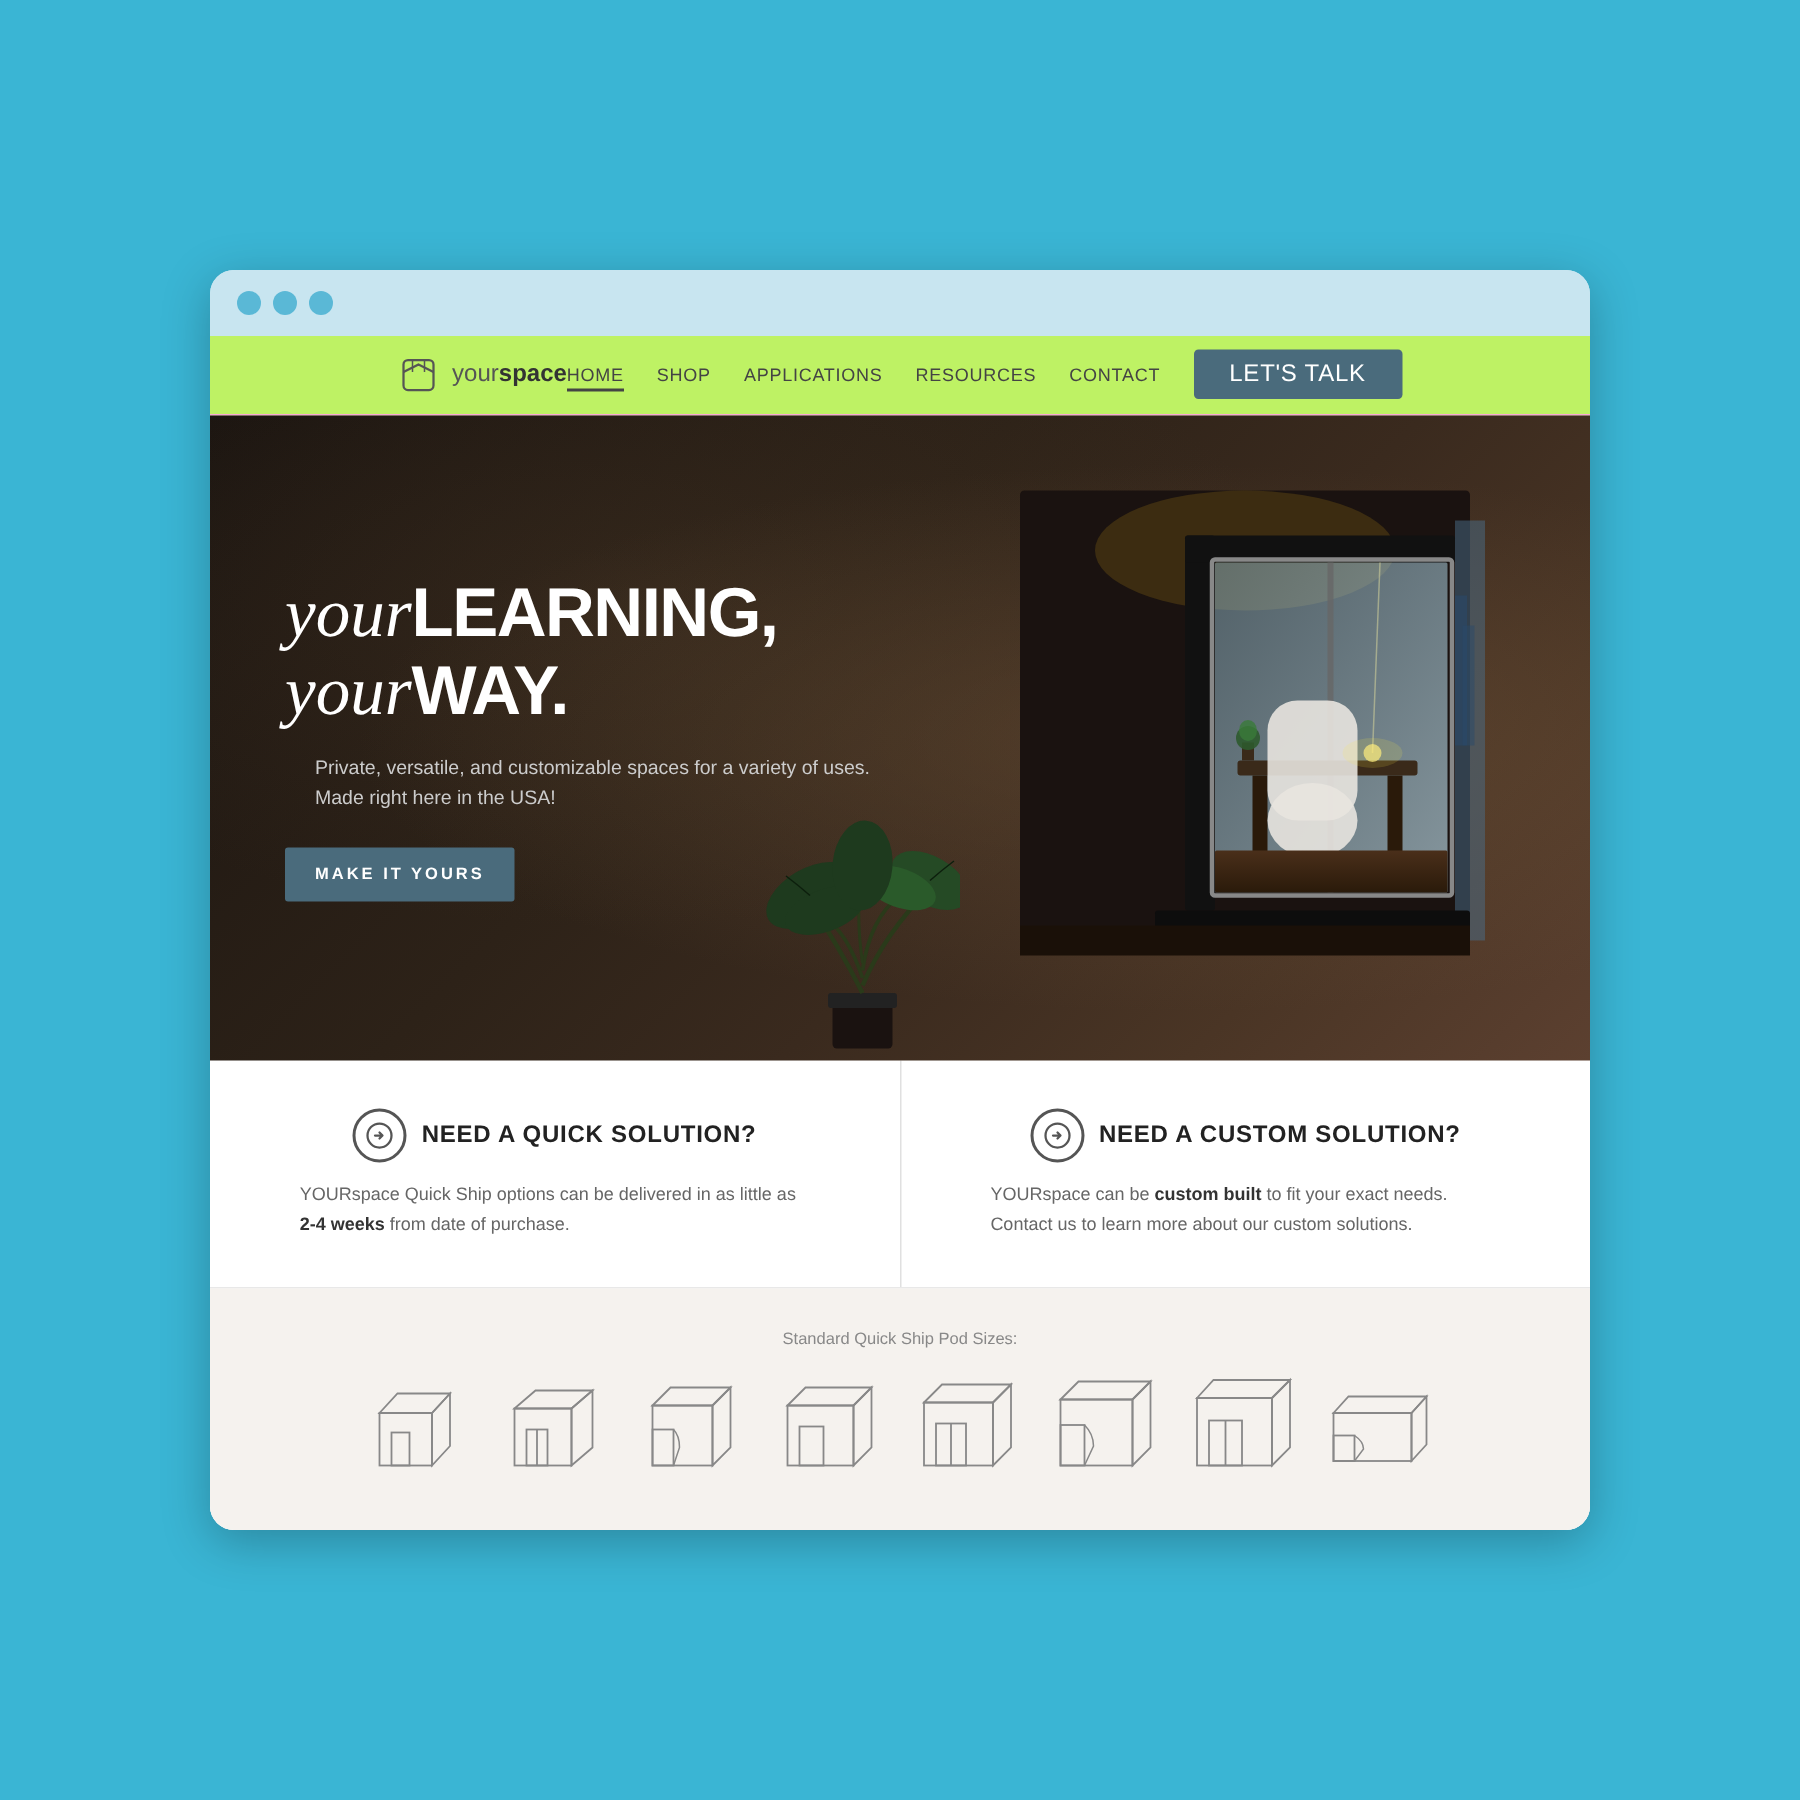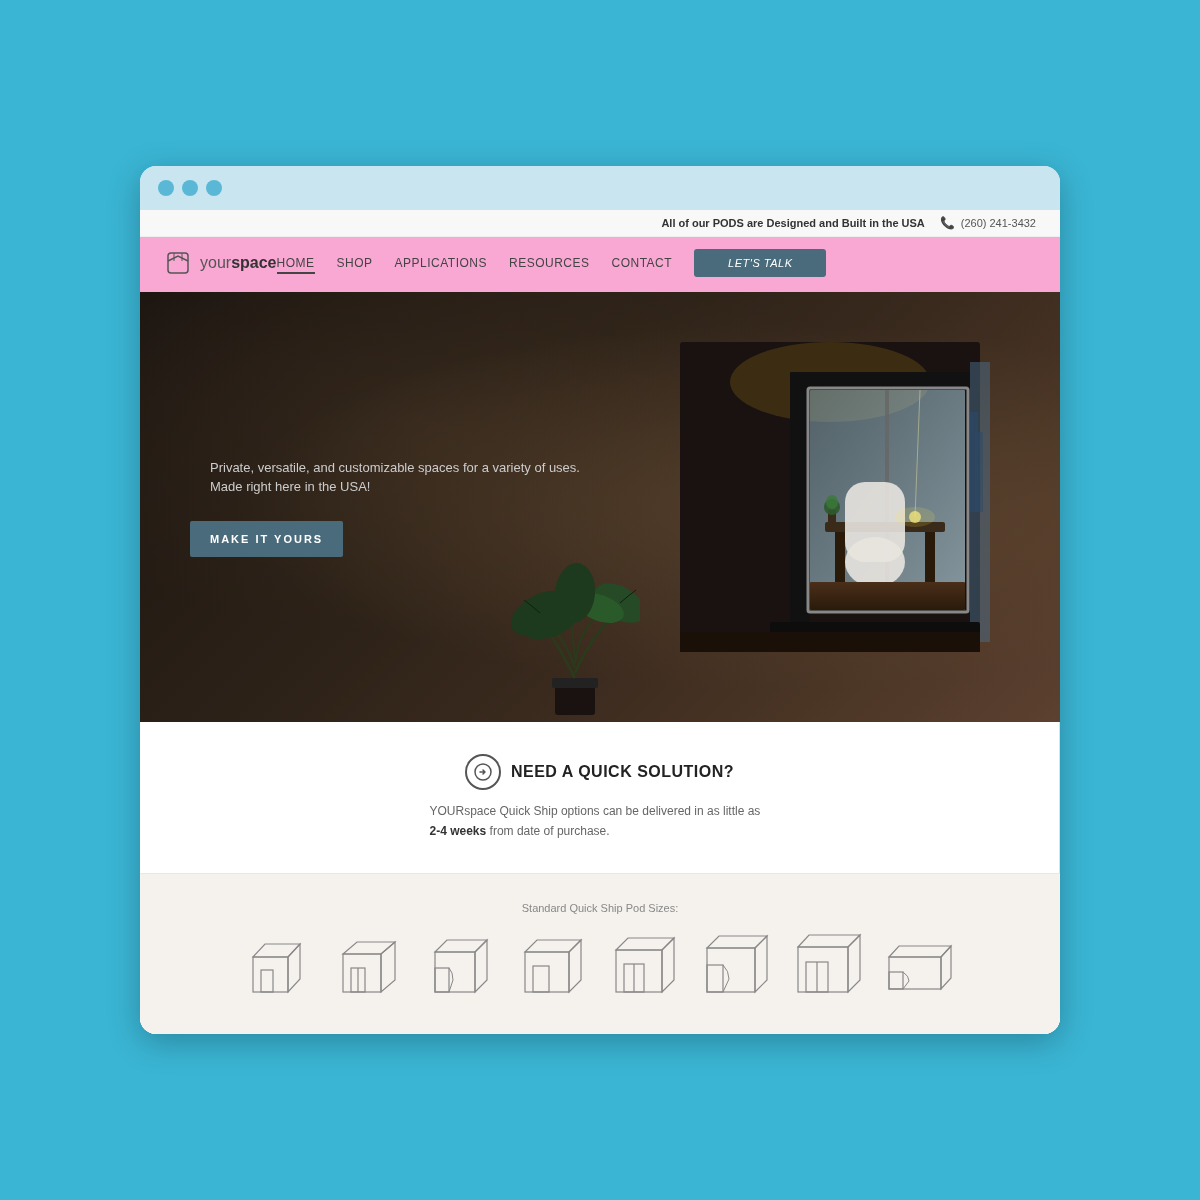--- a/index.html
+++ b/index.html
@@ -65,26 +65,26 @@
       color: #555;
       font-size: 11px;
     }
 
     .phone-icon {
       font-size: 12px;
     }
 
     
     .navbar {
-      background: #f9a8d4;
+      background: #bef264;
       padding: 12px 24px;
       display: flex;
       align-items: center;
-      justify-content: flex-start;
-      border-bottom: 3px solid #f9a8d4;
+      justify-content: center;
+      border-bottom: 1px solid #f9a8d4;
     }
 
     .logo {
       display: flex;
       align-items: center;
       gap: 8px;
       font-size: 16px;
       color: #333;
     }
 
@@ -120,28 +120,27 @@
     }
 
     .nav-links li.active a {
       border-bottom: 2px solid #444;
       padding-bottom: 2px;
     }
 
     .nav-cta {
       background: #4a6b7c;
       color: #fff !important;
-      padding: 8px 34px;
+      padding: 8px 24px;
       border-radius: 3px;
-      font-size: 11px;
+      font-size: 16px;
       font-weight: 700;
       letter-spacing: 1px;
       text-decoration: none;
       text-transform: uppercase;
-      font-style: italic;
     }
 
     
     .hero {
       position: relative;
       width: 100%;
       height: 430px;
       background: linear-gradient(135deg, #1a1410 0%, #2d2218 40%, #3a2a1e 60%, #4a3525 80%, #5c4030 100%);
       overflow: hidden;
       display: flex;
@@ -325,29 +324,20 @@
 <div class="browser-window">
 
   <div class="browser-chrome">
     <div class="browser-dot"></div>
     <div class="browser-dot"></div>
     <div class="browser-dot"></div>
   </div>
 
   <div class="website-container">
 
-    <div class="top-bar">
-      <div class="top-bar-text">
-        <span>All of our PODS are </span><span>Designed and Built in the USA</span>
-      </div>
-      <div class="top-bar-phone">
-        <span class="phone-icon">📞</span>
-        <span>(260) 241-3432</span>
-      </div>
-    </div>
 
     <div class="navbar">
       <div class="logo">
         <svg class="logo-icon" viewBox="0 0 28 28" fill="none" xmlns="http://www.w3.org/2000/svg">
           <rect x="4" y="4" width="20" height="20" rx="3" stroke="#555" stroke-width="1.5" fill="none"></rect>
           <path d="M4 12 L14 7 L24 12" stroke="#555" stroke-width="1.5" fill="none"></path>
           <path d="M10 4 L10 12" stroke="#555" stroke-width="1" fill="none"></path>
           <path d="M18 4 L18 12" stroke="#555" stroke-width="1" fill="none"></path>
         </svg>
         <span>
@@ -446,40 +436,62 @@
           <ellipse cx="40" cy="105" rx="28" ry="14" fill="#1e3a1e" transform="rotate(-20 40 105)"></ellipse>
           <ellipse cx="90" cy="90" rx="25" ry="13" fill="#2a5a2a" transform="rotate(20 90 90)"></ellipse>
           <ellipse cx="65" cy="75" rx="20" ry="30" fill="#1e3a1e" transform="rotate(5 65 75)"></ellipse>
 
           <path d="M30 95 Q22 88 14 82" stroke="#0d1f0d" stroke-width="1" fill="none"></path>
           <path d="M110 85 Q118 78 126 72" stroke="#0d1f0d" stroke-width="1" fill="none"></path>
         </svg>
       </div>
 
       <div class="hero-content">
+        <div class="hero-title">
+          <span class="hero-title-line1">
+            <span class="cursive-your">your</span><span class="bold-word">LEARNING,</span>
+          </span>
+          <span class="hero-title-line2">
+            <span class="cursive-your">your</span><span class="bold-word">WAY.</span>
+          </span>
+        </div>
         <p class="hero-subtitle">Private, versatile, and customizable spaces for a variety of uses.<br>Made right here in the USA!</p>
         <button class="hero-btn">MAKE IT YOURS</button>
       </div>
     </div>
 
     <div class="solutions-section">
       <div class="solution-block">
         <div class="solution-header">
           <div class="solution-icon">
             <svg width="18" height="18" viewBox="0 0 18 18" fill="none" xmlns="http://www.w3.org/2000/svg">
               <circle cx="9" cy="9" r="8" stroke="#555" stroke-width="1.5" fill="none"></circle>
               <path d="M6 9 L11 9 M9 7 L11 9 L9 11" stroke="#555" stroke-width="1.5" stroke-linecap="round" stroke-linejoin="round"></path>
             </svg>
           </div>
           <span class="solution-title">NEED A QUICK SOLUTION?</span>
         </div>
         <p class="solution-desc">
           YOURspace Quick Ship options can be delivered in as little as <strong>2-4 weeks</strong> from date of purchase.
         </p>
       </div>
+      <div class="solution-block">
+        <div class="solution-header">
+          <div class="solution-icon">
+            <svg width="18" height="18" viewBox="0 0 18 18" fill="none" xmlns="http://www.w3.org/2000/svg">
+              <circle cx="9" cy="9" r="8" stroke="#555" stroke-width="1.5" fill="none"></circle>
+              <path d="M6 9 L11 9 M9 7 L11 9 L9 11" stroke="#555" stroke-width="1.5" stroke-linecap="round" stroke-linejoin="round"></path>
+            </svg>
+          </div>
+          <span class="solution-title">NEED A CUSTOM SOLUTION?</span>
+        </div>
+        <p class="solution-desc">
+          YOURspace can be <strong>custom built</strong> to fit your exact needs. Contact us to learn more about our custom solutions.
+        </p>
+      </div>
     </div>
 
     <div class="pod-sizes-section">
       <p class="pod-sizes-label">Standard Quick Ship Pod Sizes:</p>
       <div class="pod-sizes-grid">
 
         <div class="pod-size-item">
           <svg class="pod-svg" viewBox="0 0 70 70" fill="none" xmlns="http://www.w3.org/2000/svg">
             <g stroke="#888" stroke-width="1.2" fill="none">
 

